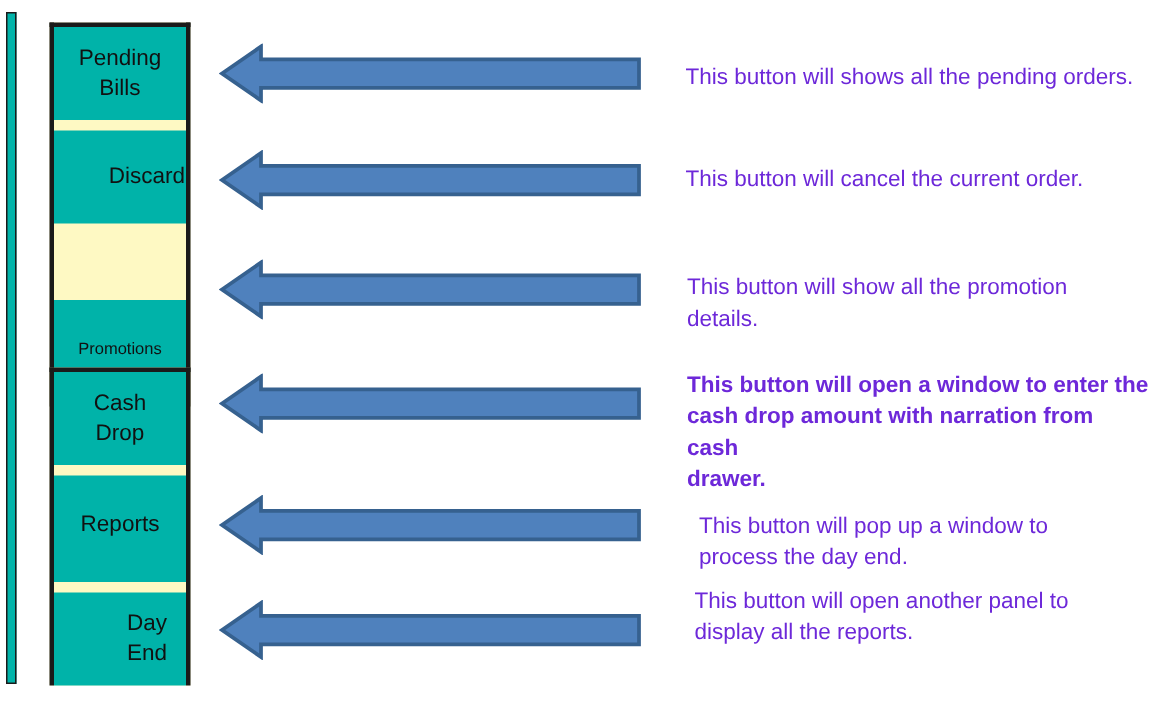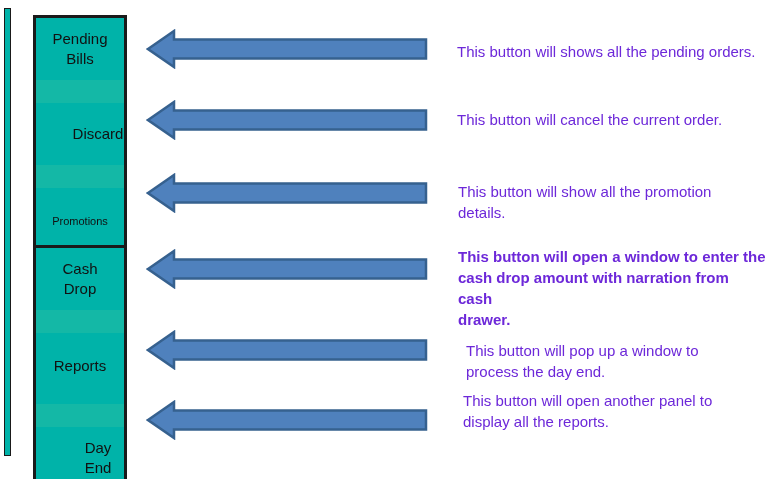--- a/index.html
+++ b/index.html
@@ -9,36 +9,36 @@
     font-family:"Liberation Sans", sans-serif;
   }
   
   .edge-strip {
     position:absolute; left:4px; top:8px; width:7px; height:448px;
     background:#00b3a9; border:1px solid #1a1a1a; box-sizing:border-box;
   }
   
   .btn-group {
     position:absolute; left:33px; width:88px;
-    background:#14b8a6;
+    background:#fef9c3;
     border:3px solid #1a1a1a; border-bottom:none;
-    display:flex; flex-direction:column; gap:23px;
+    display:flex; flex-direction:column; gap:7px;
   }
   .btn-group.g1 { top:15px; }
   .btn-group.g2 { top:245px; }
   .tbtn {
     background:#00b3a9; color:#111111;
     display:flex; align-items:center; justify-content:center;
     text-align:center; white-space:pre-line;
     font-size:15px; line-height:1.35; cursor:pointer;
   }
   .tbtn.h1 { height:62px; }
   .tbtn.h2 { height:62px;padding-left:36px; }
   .tbtn.h3 { height:71px; padding-bottom:4px; box-sizing:border-box; }
-  .tbtn.small { font-size:11px; }
+  .tbtn.small { font-size:11px;margin-top:44px; }
   
   .arrow {
     position:absolute; left:146px; width:282px; height:40px;
   }
   .arrow svg { display:block; width:100%; height:100%; }
   .arrow polygon {
     fill:#4f81bd; stroke:#36618f; stroke-width:2.5; stroke-linejoin:miter;
   }
   .a1 { top:29px; }  .a2 { top:100px; } .a3 { top:173px; }
   .a4 { top:249px; } .a5 { top:330px; } .a6 { top:400px; }

